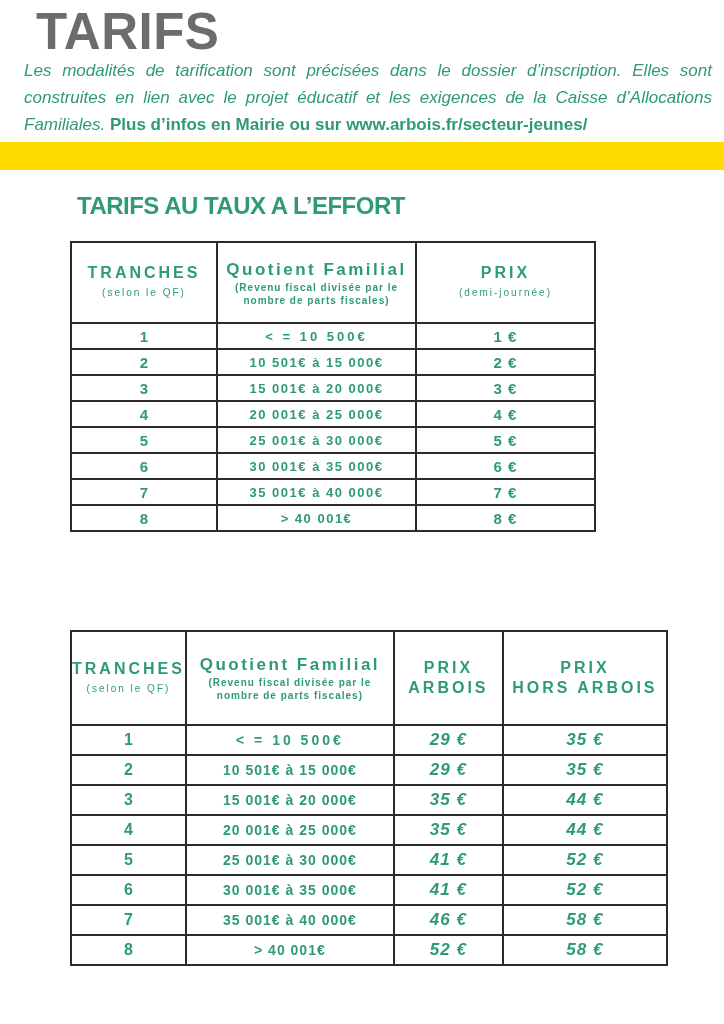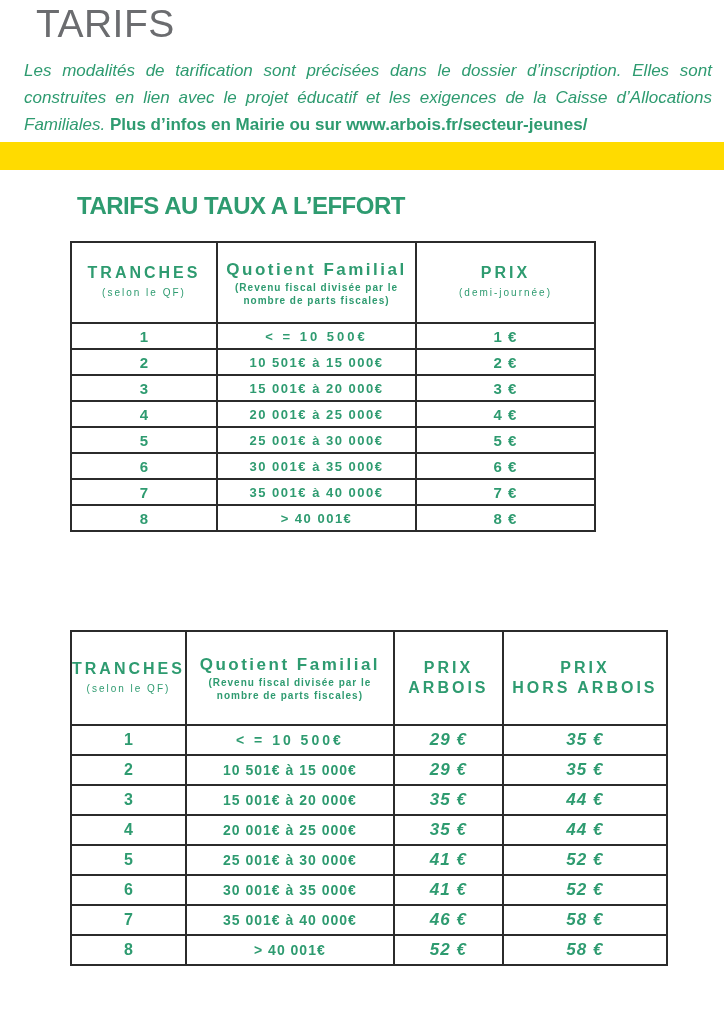--- a/index.html
+++ b/index.html
@@ -2,21 +2,21 @@
 <html><head>
 <meta charset="utf-8">
 <style>
   html,body { margin:0; padding:0; background:#ffffff; }
   .page {
     position:relative; width:724px; height:1024px; background:#ffffff;
     font-family:"Liberation Sans", sans-serif; overflow:hidden;
   }
   .page-title {
     position:absolute; left:36px; top:2px;
-    font-size:39px; font-weight:400; color:#6b6c6f; letter-spacing:0.5px;
+    font-size:51px; font-weight:700; color:#6b6c6f; letter-spacing:0.5px;
   }
   .intro {
     position:absolute; left:24px; top:57px; width:688px;
     font-size:17px; font-style:italic; color:#2E9B70;
     text-align:justify; line-height:27px;
   }
   .intro .intro-bold { font-style:normal; font-weight:bold; }
   .yellow-bar {
     position:absolute; left:0; top:142px; width:724px; height:28px; background:#FFDB00;
   }

